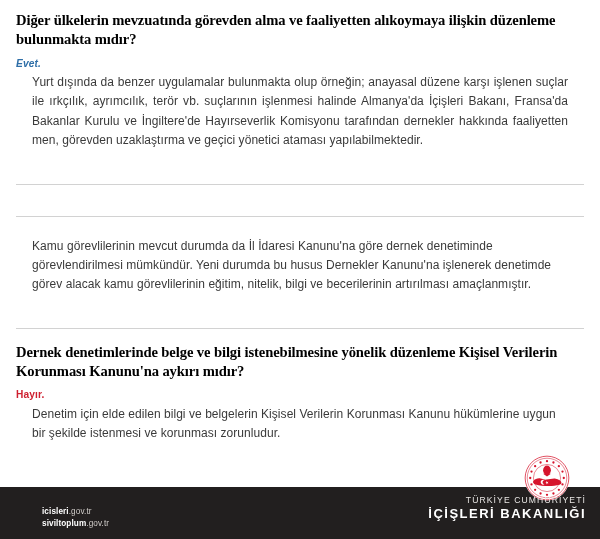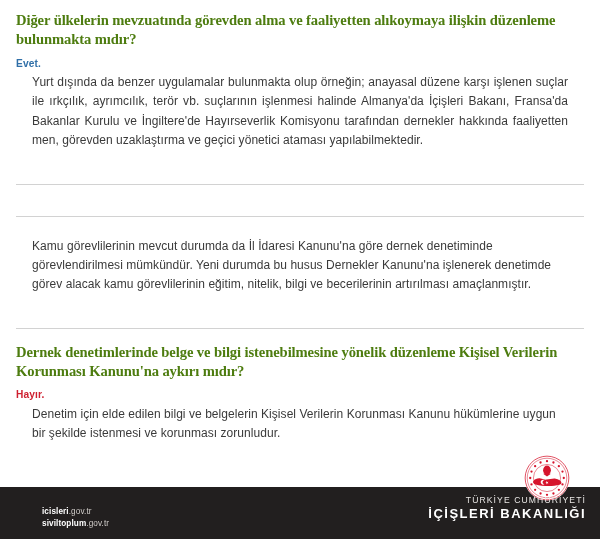--- a/index.html
+++ b/index.html
@@ -41,21 +41,21 @@
     background: #d2d2d2;
     width: 568px;
     margin: 0;
   }
 
   .q-heading {
     font-family: "Liberation Serif", serif;
     font-weight: bold;
     font-size: 14.6px;
     line-height: 1.32;
-    color: #4d7c0f;
+    color: #000000;
     letter-spacing: -0.1px;
     margin: 0;
     text-rendering: optimizeLegibility;
   }
 
   .answer-label {
     font-family: "Liberation Sans", sans-serif;
     font-weight: bold;
     font-size: 10.2px;
     letter-spacing: 0.1px;
@@ -73,21 +73,21 @@
     color: #3a3a3a;
     margin: 16px;
     text-align: justify;
     letter-spacing: 0.05px;
   }
 
   .a-body.left { text-align: left; }
 
   
   .sec1 { padding-top: 11px; }
-  .sec1 .answer-label { margin-top: 7px; }
+  .sec1 .answer-label { margin-top: 7px; font-style: italic; }
   .sec1 .a-body { margin-top: 3px; }
 
   .sec-gap-a { height: 17px; }
   .sec-gap-b { height: 14px; }
 
   .sec2 .q-heading { margin-top: 0; }
   .sec2 .a-body { margin-top: 6px; }
 
   .sec3 .a-body { margin-top: 6px; }
 

